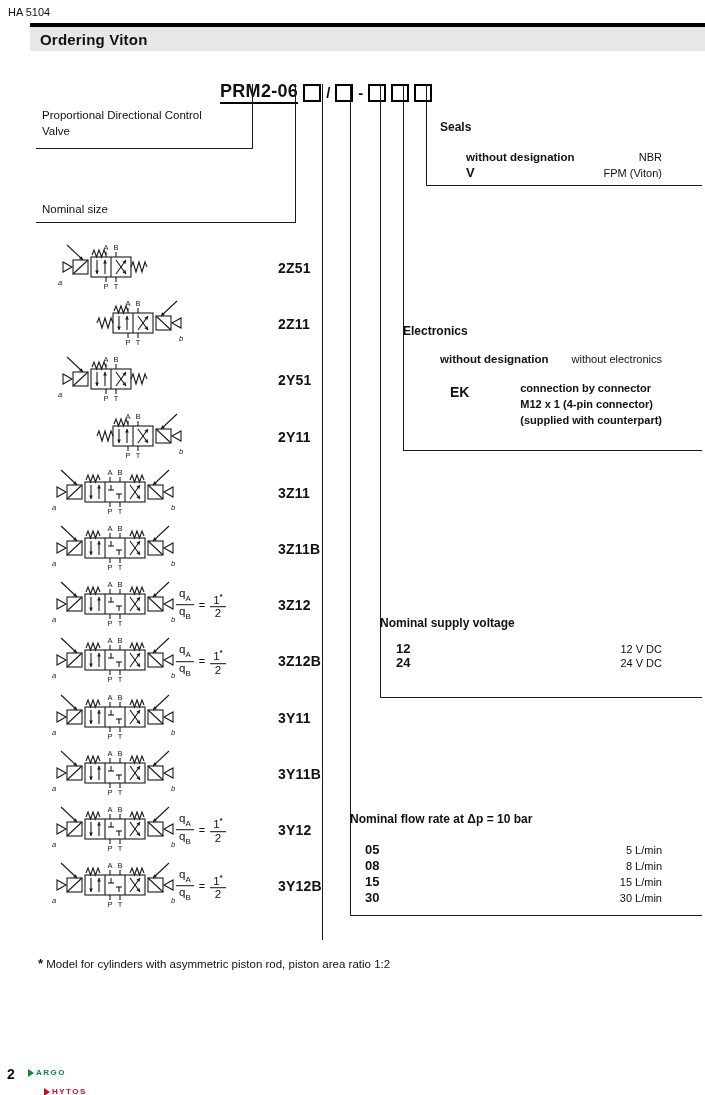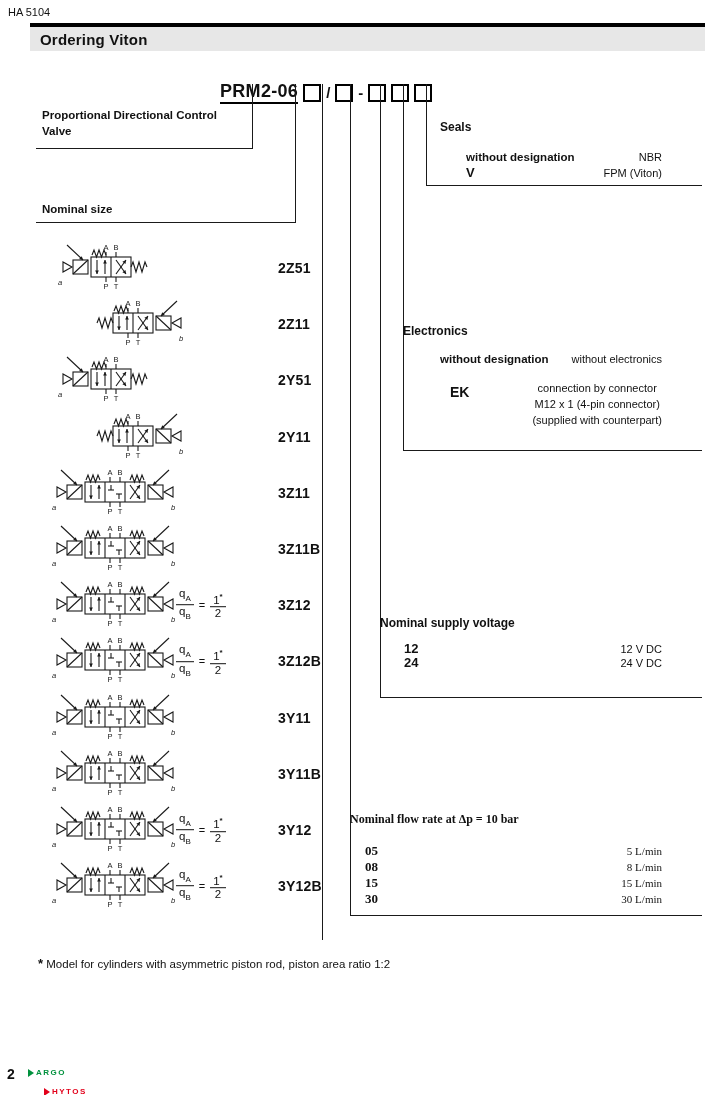--- a/index.html
+++ b/index.html
@@ -13,21 +13,21 @@
   .header { position:absolute; left:30px; top:23px; right:0; height:28px;
             border-top:4px solid #000; background:#e7e7e7; display:flex; align-items:center; }
   .header-title { font-size:15px; font-weight:bold; padding-left:10px; letter-spacing:.2px; }
 
   .code-line { position:absolute; left:220px; top:81px; display:flex; align-items:center; }
   .code-base { font-size:18px; font-weight:bold; letter-spacing:.3px; line-height:20px;
                border-bottom:2px solid #000; padding-bottom:1px; }
   .cbox { width:18px; height:18px; border:2px solid #000; margin-left:5px; background:#fff; }
   .sep { font-size:15px; font-weight:bold; margin-left:5px; }
 
-  .lbl { position:absolute; font-size:11.5px; font-weight:bold; line-height:16px; }
+  .lbl { position:absolute; font-size:11.5px; font-weight:normal; line-height:16px; }
 
   .vline { position:absolute; width:1px; background:#1a1a1a; }
   .hline { position:absolute; height:1px; background:#1a1a1a; }
 
   
   #valve-list { position:absolute; left:0; top:0; width:705px; height:1095px; pointer-events:none; }
   .valve-row { position:absolute; left:0; width:340px; height:54px; }
   .valve-sym { position:absolute; top:0; }
   .valve-code { position:absolute; left:278px; top:0; height:54px; display:flex; align-items:center;
                 font-weight:bold; font-size:14px; letter-spacing:.2px; }
@@ -54,26 +54,26 @@
   .opt-val { text-align:right; }
   #sec-seals { left:440px; top:120px; width:262px; }
   #sec-seals .sec-rows { margin-top:16px; }
   #sec-seals .sec-rows .sec-row:nth-child(2) .opt-code { font-size:13px; }
   #sec-electronics { left:403px; top:324px; width:299px; }
   #sec-electronics .sec-rows { margin-top:14px; }
   #sec-electronics .sec-row { padding-left:37px; }
   .ek-row { display:flex; justify-content:space-between; align-items:flex-start;
             padding:0 40px 0 47px; margin-top:13px; }
   .ek-code { font-weight:bold; font-size:14px; margin-top:4px; }
-  .ek-vals { text-align:center; font-size:11px; line-height:16px; }
+  .ek-vals { text-align:left; font-size:11px; line-height:16px;font-weight:bold; }
   #sec-voltage { left:380px; top:616px; width:322px; }
   #sec-voltage .sec-rows { margin-top:12px; }
-  #sec-voltage .sec-row { padding-left:24px; line-height:14px; }
+  #sec-voltage .sec-row { padding-left:16px; line-height:14px; }
   #sec-voltage .opt-code { font-size:13px; }
-  #sec-flow { left:350px; top:812px; width:352px;font-family:Liberation Serif, serif; }
+  #sec-flow { left:350px; top:812px; width:352px; }
   #sec-flow .sec-rows { margin-top:16px; }
   #sec-flow .sec-row { padding-left:15px; }
   #sec-flow .opt-code { font-size:13px; }
 
   .footnote { position:absolute; left:38px; top:956px; font-size:11.5px; }
   .fn-star { font-weight:bold; font-size:13px; }
 
   .pageno { position:absolute; left:7px; top:1066px; font-weight:bold; font-size:14px; }
   .logo { position:absolute; left:28px; top:1068px; display:flex; flex-direction:column; gap:10px; }
   .logo-row { display:flex; align-items:center; gap:2px; font-size:8px; font-weight:bold;

